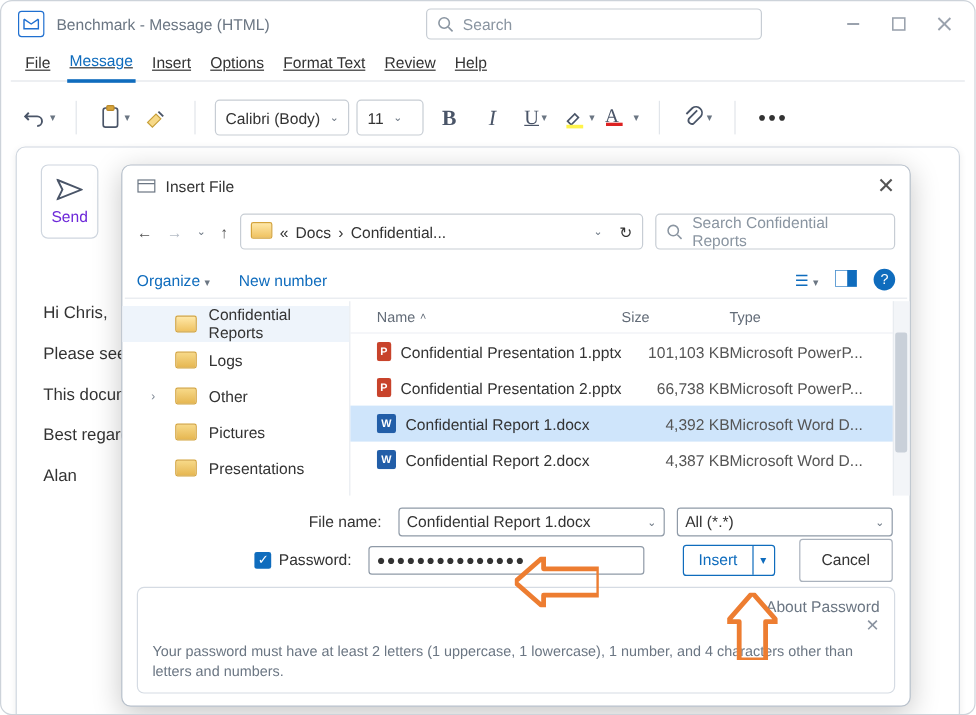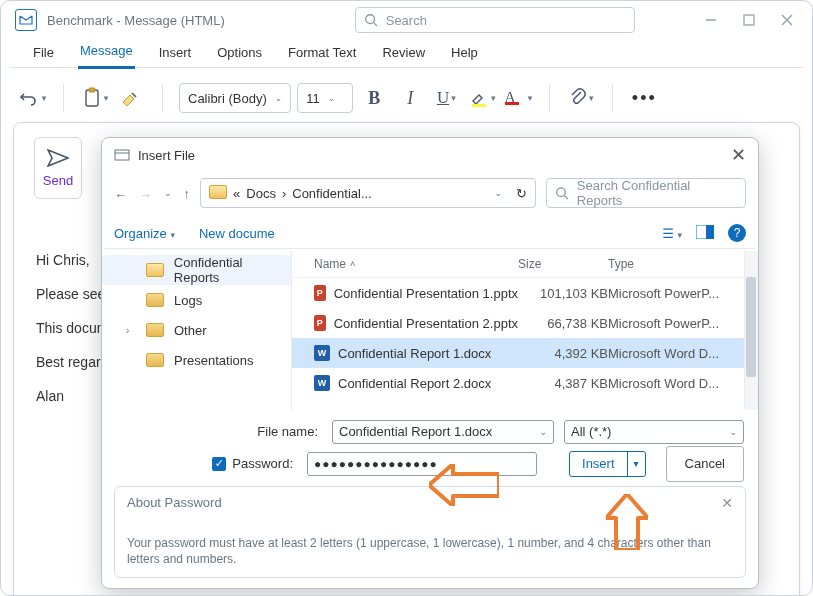--- a/index.html
+++ b/index.html
@@ -27,21 +27,21 @@
     color: #1f6fd0; font-weight: bold; font-size: 12px;
   }
   .titlebar .searchbox {
     margin-left: 130px; width: 280px; height: 26px; border: 1px solid #c7cdd4;
     border-radius: 4px; display: flex; align-items: center; padding: 0 8px; color: #8a95a1;
   }
   .titlebar .searchbox svg { margin-right: 8px; }
   .winbtns { margin-left: auto; display: flex; align-items: center; gap: 4px; }
   .winbtn { width: 34px; height: 26px; display:flex; align-items:center; justify-content:center; color:#9aa2ad; }
 
-  .menubar { display:flex; align-items:center; gap:22px; padding: 2px 18px 0 30px; height: 28px; }
+  .menubar { display:flex; align-items:center; gap:12px; padding: 2px 18px 0 18px; height: 28px; text-decoration: underline; }
   .menubar .mi { padding: 4px 2px 8px 2px; }
   .menubar .mi.active { color:#0f6cbd; border-bottom: 3px solid #0f6cbd; font-weight:400; }
   .menubar-sep { height:1px; background:#e1e5ea; margin: 0 8px; }
 
   .ribbon { display:flex; align-items:center; gap:16px; padding: 8px 16px 2px 16px; height:54px; }
   .rib-group { display:flex; align-items:center; gap:6px; }
   .rib-btn { display:flex; align-items:center; justify-content:center; height:32px; min-width:30px; border-radius:4px; color:#4a5568; }
   .rib-select { display:flex; align-items:center; border:1px solid #c7cdd4; border-radius:4px; height:30px; padding: 0 8px; gap:8px; }
   .rib-sep { width:1px; height:28px; background:#e1e5ea; }
   .chev { font-size:9px; color:#6b7683; }
@@ -110,21 +110,21 @@
   .txt { flex:1; height:24px; border:1px solid #8f9aa7; border-radius:3px; padding:0 6px; display:flex; align-items:center; justify-content:space-between; }
   .combo { width:180px; height:24px; border:1px solid #8f9aa7; border-radius:3px; padding:0 6px; display:flex; align-items:center; justify-content:space-between; }
   .chk { width:14px; height:14px; background:#0f6cbd; color:#fff; display:flex; align-items:center; justify-content:center; font-size:11px; border-radius:2px; }
   .pwd-dots { letter-spacing:1px; font-size:12px; }
   .split-btn { display:flex; height:26px; border:1px solid #0f6cbd; border-radius:3px; margin-left:12px; }
   .split-btn .main { padding: 0 12px; display:flex; align-items:center; color:#0f6cbd; }
   .split-btn .drop { width:18px; display:flex; align-items:center; justify-content:center; border-left:1px solid #0f6cbd; color:#0f6cbd; font-size:10px; }
   .std-btn { height:36px; padding:0 18px; border:1px solid #aab2bd; border-radius:3px; display:flex; align-items:center; margin-left:10px; background:#fff; }
 
   .about-box { margin: 4px 12px 10px 12px; border:1px solid #d5dbe3; border-radius:6px; padding: 8px 12px 10px 12px; }
-  .about-head { display:flex; align-items:flex-start; color:#6b7683; margin-bottom:24px; }
+  .about-head { display:flex; align-items:flex-end; color:#6b7683; margin-bottom:6px;flex-direction:column; }
   .about-head .close { margin-left:auto; font-size:14px; color:#8a93a0; }
   .about-body { font-size:12px; color:#6b7683; line-height:1.35; }
 
   .arrow-callout { position:absolute; pointer-events:none; z-index:50; }
   .arrow-callout svg { display:block; }
 </style>
 </head>
 <body>
 
 <div class="titlebar">
@@ -296,21 +296,21 @@
       <svg width="14" height="14" viewBox="0 0 16 16">
           <circle cx="7" cy="7" r="5" stroke="#8a95a1" stroke-width="1.5" fill="none"></circle>
           <line x1="11" y1="11" x2="15" y2="15" stroke="#8a95a1" stroke-width="1.5"></line>
         </svg>
       <span>Search Confidential Reports</span>
     </div>
   </div>
 
   <div class="dlg-toolbar">
     <span class="link"><span>Organize</span> <span class="chev">▾</span></span>
-    <span class="link" style="margin-left:24px;">New docume</span>
+    <span class="link" style="margin-left:24px;">New number</span>
     <div class="right">
       <span>☰ <span class="chev">▾</span></span>
       <span><svg width="18" height="14" viewBox="0 0 18 14">
             <rect x="0" y="0" width="18" height="14" fill="none" stroke="#0f6cbd"></rect>
             <rect x="10" y="0" width="8" height="14" fill="#0f6cbd"></rect>
           </svg></span>
       <span class="help-badge">?</span>
     </div>
   </div>
   <div class="dlg-sep"></div>
@@ -324,20 +324,25 @@
         </div>
         <div class="tree-row">
           <span class="exp"></span>
           <span class="folder-icon"></span>
           <span>Logs</span>
         </div>
         <div class="tree-row">
           <span class="exp">›</span>
           <span class="folder-icon"></span>
           <span>Other</span>
+        </div>
+        <div class="tree-row">
+          <span class="exp"></span>
+          <span class="folder-icon"></span>
+          <span>Pictures</span>
         </div>
         <div class="tree-row">
           <span class="exp"></span>
           <span class="folder-icon"></span>
           <span>Presentations</span>
         </div>
       </div>
     <div class="list">
       <div class="list-head">
         <span class="sort">

